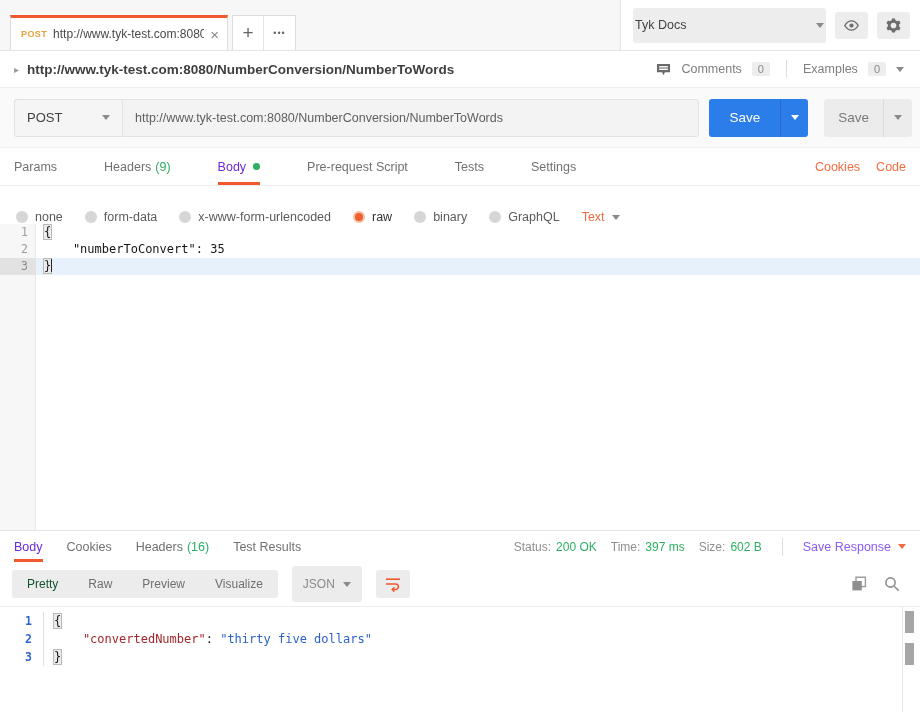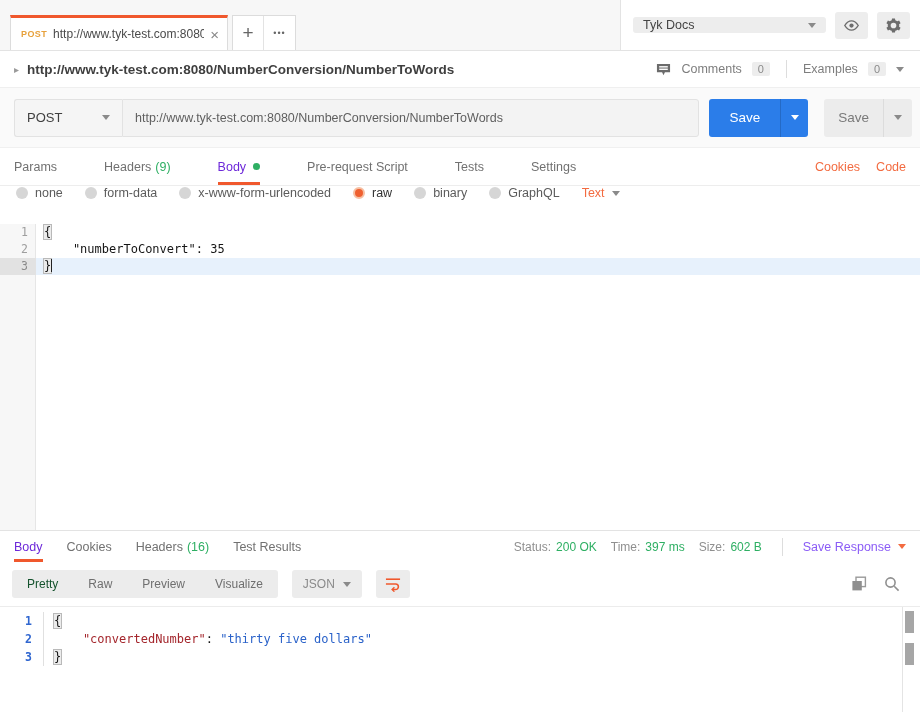--- a/index.html
+++ b/index.html
@@ -11,21 +11,21 @@
   .header-left { flex:1; background:#f7f7f7; display:flex; align-items:flex-end; padding-left:10px; }
   .req-tab { width:218px; height:35px; background:#fff; border:1px solid #dcdcdc; border-bottom:none; border-top:3px solid #f0582d; display:flex; align-items:center; padding:0 8px 0 10px; gap:6px; }
   .req-tab .m { color:#e7a13c; font-size:9px; font-weight:bold; letter-spacing:.4px; flex:none; }
   .req-tab .t { flex:1; font-size:12px; color:#4a4a4a; white-space:nowrap; overflow:hidden; }
   .req-tab .x { color:#888; font-size:15px; line-height:1; flex:none; }
   .tab-actions { height:35px; margin-left:4px; background:#fff; border:1px solid #dcdcdc; border-bottom:none; display:flex; }
   .tab-actions .cell { width:31px; display:flex; align-items:center; justify-content:center; color:#666; }
   .tab-actions .cell.plus { font-size:19px; font-weight:300; border-right:1px solid #e3e3e3; }
   .tab-actions .cell.dots { font-size:9px; letter-spacing:1px; }
   .header-right { width:300px; background:#fff; border-left:1px solid #e3e3e3; display:flex; align-items:center; padding:0 10px 0 12px; gap:9px; }
-  .env-select { flex:1; height:16px; background:#ededed; border-radius:3px; display:flex; align-items:center; padding:0 10px; color:#444; font-size:12.5px; }
+  .env-select { flex:1; height:35px; background:#ededed; border-radius:3px; display:flex; align-items:center; padding:0 2px; color:#444; font-size:12.5px; }
   .env-select .caret { margin-left:auto; }
   .icon-btn { width:33px; height:27px; background:#ededed; border-radius:3px; display:flex; align-items:center; justify-content:center; color:#6d6d6d; flex:none; }
   .caret { width:0; height:0; border-left:4px solid transparent; border-right:4px solid transparent; border-top:5px solid #8a8a8a; display:inline-block; }
   .caret.white { border-top-color:#fff; }
   .caret.orange { border-top-color:#f36b40; }
 
   
   .crumb { height:37px; display:flex; align-items:center; padding:0 16px 0 14px; border-bottom:1px solid #efefef; background:#fff; }
   .crumb .arrow { color:#9a9a9a; font-size:10px; margin-right:8px; }
   .crumb .title { color:#3f3f3f; font-size:13.5px; font-weight:bold; }
@@ -48,21 +48,21 @@
   
   .rtabs { height:38px; display:flex; align-items:stretch; padding:0 14px; border-bottom:1px solid #ededed; background:#fff;gap:20px; }
   .rtab { display:flex; align-items:center; margin-right:27px; color:#717171; font-size:12.5px; }
   .rtab.active { color:#6d28d9; box-shadow:inset 0 -3px 0 #f0582d; }
   .rtab .cnt { color:#2eaf63; margin-left:4px; }
   .dot { width:7px; height:7px; border-radius:50%; background:#2eaf63; margin-left:7px; }
   .rtabs .links { margin-left:auto; display:flex; align-items:center; gap:16px; }
   .link { color:#f36b40; font-size:12.5px; }
 
   
-  .radios { height:38px; display:flex; align-items:flex-start; padding:0 16px; gap:22px; background:#fff; }
+  .radios { height:38px; display:flex; align-items:flex-end; padding:0 16px; gap:22px; background:#fff; }
   .radio-item { display:flex; align-items:center; gap:7px; color:#5b5b5b; font-size:12.5px; }
   .rb { width:12px; height:12px; border-radius:50%; background:#d6d6d6; flex:none; }
   .rb.sel { background:#ef6030; border:2px solid #f6c0a4; }
   .radio-item.sel-label { color:#333; }
   .fmt { color:#f36b40; display:flex; align-items:center; gap:7px; font-size:12.5px; }
 
   
   .editor { position:relative; font-family:"DejaVu Sans Mono", monospace; font-size:12px; color:#151515; }
   .editor.request { height:306px; }
   .editor.request .gutter-bg { position:absolute; left:0; top:0; bottom:0; width:36px; background:#f7f7f7; border-right:1px solid #e6e6e6; }
@@ -91,21 +91,21 @@
   .resp-meta { margin-left:auto; display:flex; align-items:center; gap:14px; font-size:12px; }
   .meta-pair { display:flex; gap:5px; }
   .meta-pair .lab { color:#8f8f8f; }
   .meta-pair .val { color:#2eaf63; }
   .save-resp { color:#8b5cf6; font-size:12.5px; display:flex; align-items:center; gap:7px; }
 
   .resp-toolbar { height:44px; display:flex; align-items:center; padding:0 12px; background:#fff; }
   .seg-group { background:#ececec; border-radius:3px; height:28px; display:flex; align-items:center; }
   .seg { padding:0 15px; font-size:12px; color:#6f6f6f; line-height:28px; }
   .seg.active { color:#14532d; font-weight:normal; }
-  .fmt-box { background:#ececec; border-radius:3px; height:28px; display:flex; align-items:center; gap:8px; padding:0 11px; margin-left:14px; color:#8a8a8a; font-size:12px; }
+  .fmt-box { background:#ececec; border-radius:3px; height:36px; display:flex; align-items:center; gap:8px; padding:0 11px; margin-left:14px; color:#8a8a8a; font-size:12px; }
   .wrap-box { background:#ececec; border-radius:3px; height:28px; width:34px; display:flex; align-items:center; justify-content:center; margin-left:14px; }
   .resp-toolbar .right-icons { margin-left:auto; display:flex; align-items:center; gap:17px; padding-right:8px; }
 </style>
 </head>
 <body>
 
 <div class="app">
 
   <div class="header">
     <div class="header-left">

